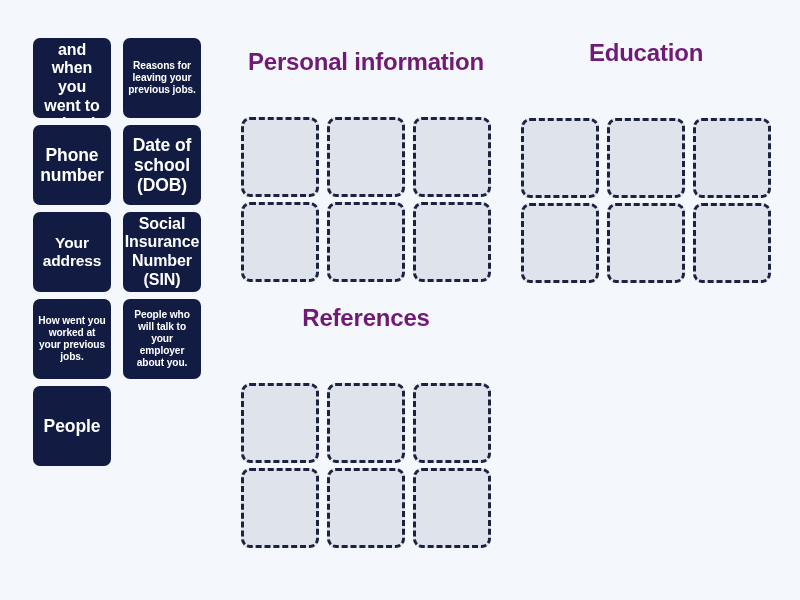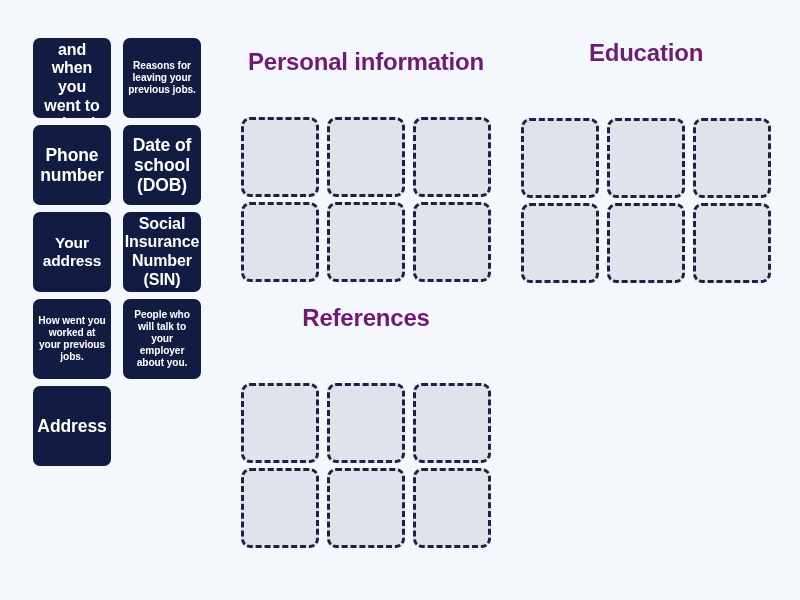--- a/index.html
+++ b/index.html
@@ -109,21 +109,21 @@
 
 <div id="tile-tray">
     <div class="tile sz-md">Where and when you went to school.</div>
     <div class="tile sz-xs">Reasons for leaving your previous jobs.</div>
     <div class="tile sz-xl">Phone number</div>
     <div class="tile sz-xl">Date of school (DOB)</div>
     <div class="tile sz-lg">Your address</div>
     <div class="tile sz-md">Social Insurance Number (SIN)</div>
     <div class="tile sz-xs">How went you worked at your previous jobs.</div>
     <div class="tile sz-xs">People who will talk to your employer about you.</div>
-    <div class="tile sz-xl">Address</div>
+    <div class="tile sz-xl">People</div>
   </div>
 
 <div id="board">
     <div class="group group-row-1">
       <div class="group-title">Personal information</div>
       <div class="slots">
         <div class="slot"></div>
         <div class="slot"></div>
         <div class="slot"></div>
         <div class="slot"></div>

